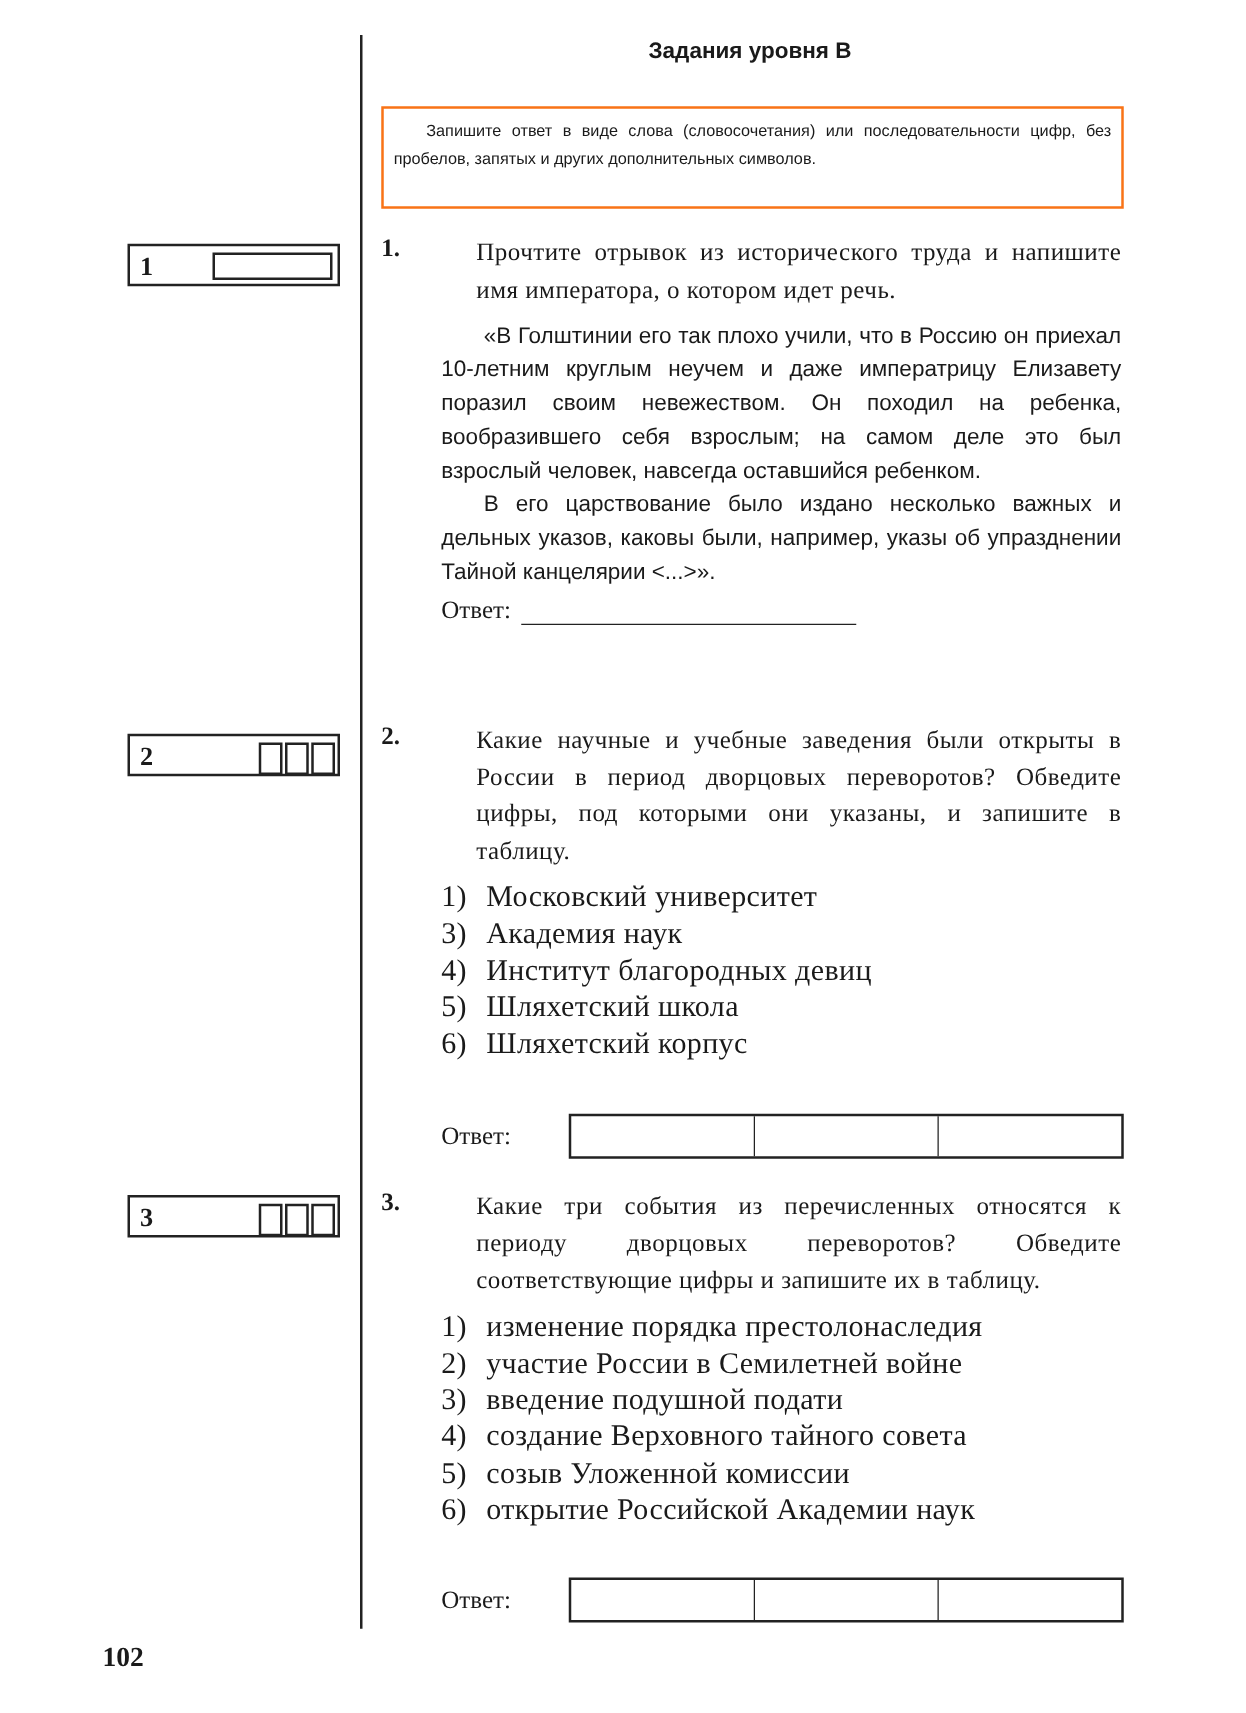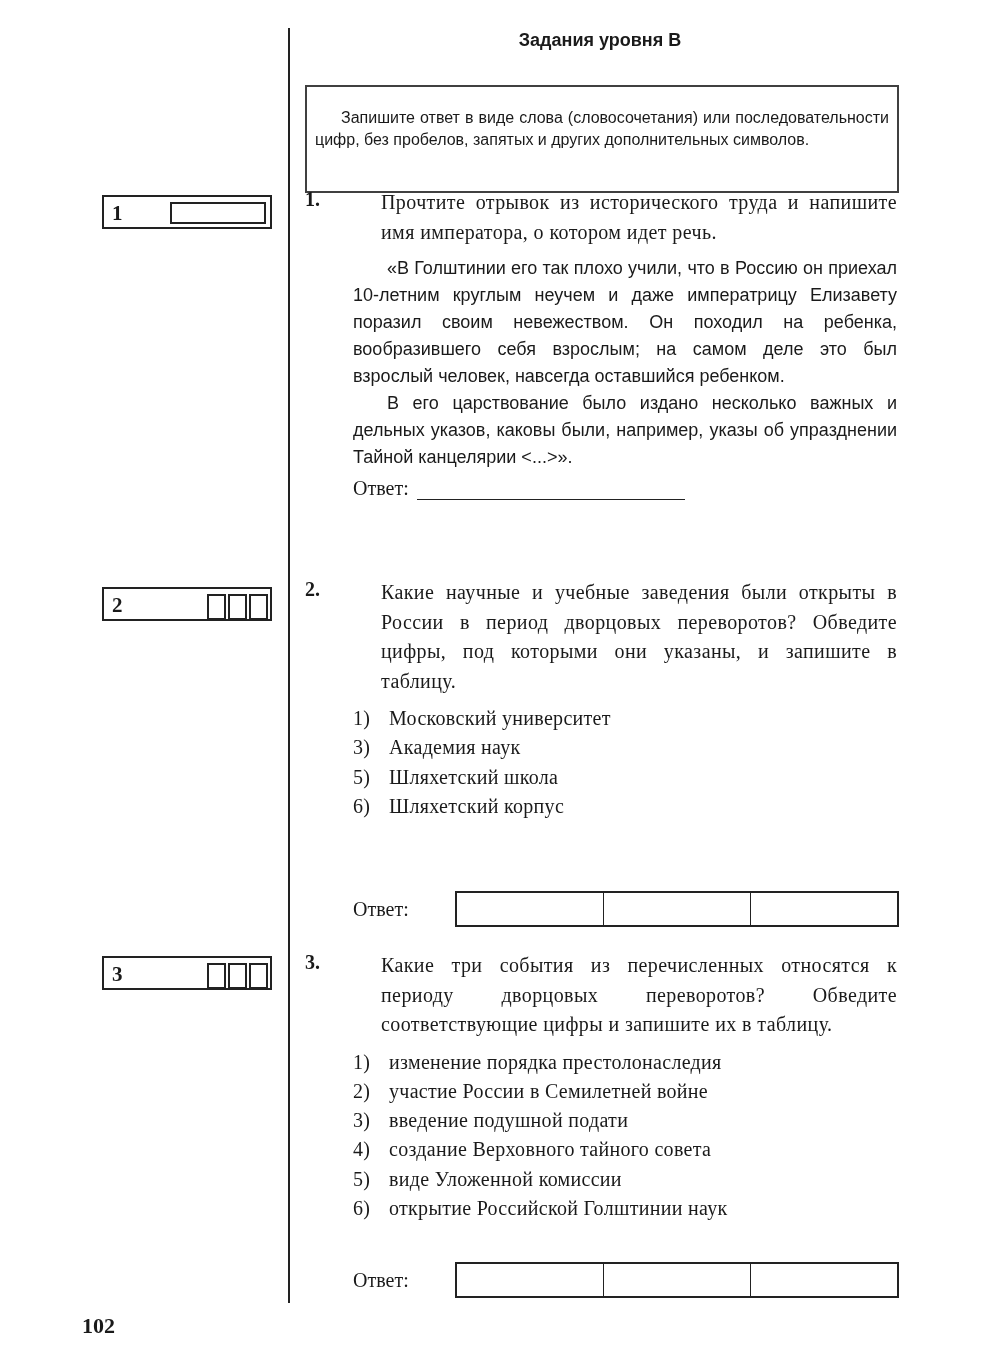--- a/index.html
+++ b/index.html
@@ -6,38 +6,38 @@
   body { width: 997px; height: 1370px; position: relative; overflow: hidden; color: #1a1a1a; }
   .serif { font-family: "Liberation Serif", "DejaVu Serif", serif; }
   .sans { font-family: "Liberation Sans", "DejaVu Sans", sans-serif; }
 
   .vline { position: absolute; left: 288px; top: 28px; width: 2px; height: 1275px; background: #222; }
 
   .title { position: absolute; left: 300px; width: 600px; top: 30px; text-align: center;
            font-size: 18px; font-weight: bold; }
 
   .instr { position: absolute; left: 305px; top: 85px; width: 574px; height: 64px;
-           border: 2px solid #404040; padding: 20px 8px; font-size: 16px; line-height: 22px;
+           border: 2px solid #f97316; padding: 7px 8px; font-size: 13px; line-height: 22px;
            text-align: justify; text-indent: 26px; }
 
   .margin-box { position: absolute; left: 102px; width: 170px; height: 34px; border: 2px solid #222; box-sizing: border-box; }
   .margin-box .num { position: absolute; left: 8px; top: 4px; font-size: 21px; font-weight: bold; }
   .margin-box .ans-wide { position: absolute; right: 4px; top: 5px; width: 96px; height: 22px; border: 2px solid #222; box-sizing: border-box; }
   .margin-box .cells { position: absolute; right: 2px; top: 5px; display: flex; gap: 2px; }
   .margin-box .cell { width: 19px; height: 26px; border: 2px solid #222; box-sizing: border-box; }
 
   .q { position: absolute; left: 305px; width: 592px; }
   .q .qnum { position: absolute; left: 0; top: 0; font-size: 20px; font-weight: bold; }
   .q .qtext { margin-left: 76px; font-size: 20px; line-height: 29.5px; text-align: justify; letter-spacing: 0.4px; }
   .quote { margin-left: 48px; font-size: 18px; line-height: 27px; text-align: justify; }
   .quote p { margin: 0; text-indent: 34px; }
   .answer-line { margin-left: 48px; font-size: 20px; margin-top: 6px; display: flex; align-items: flex-end; }
   .answer-line .line { display: inline-block; width: 268px; border-bottom: 1.5px solid #222; height: 18px; margin-left: 8px; }
 
-  .opts { margin-left: 48px; margin-top: 8px; font-size: 20px; line-height: 29.3px; letter-spacing: 0.3px; }
+  .opts { margin-left: 48px; margin-top: 8px; font-size: 24px; line-height: 29.3px; letter-spacing: 0.3px; }
   .opts div { white-space: nowrap; }
   .opts .n { display: inline-block; width: 36px; }
 
   .answer-table-row { position: absolute; left: 353px; display: flex; align-items: center; }
   .answer-table-row .lbl { font-size: 20px; width: 102px; }
   .answer-table { display: flex; border: 2px solid #222; height: 36px; box-sizing: border-box; }
   .answer-table .c { width: 146px; border-right: 1.5px solid #222; }
   .answer-table .c:last-child { border-right: none; }
 
   .page-num { position: absolute; left: 82px; top: 1313px; font-size: 22px; font-weight: bold; }
@@ -84,20 +84,21 @@
     <span class="line"></span>
   </div>
 </div>
 
 <div class="q serif" style="top:578px;">
   <span class="qnum">2.</span>
   <div class="qtext">Какие научные и учебные заведения были открыты в России в период дворцовых переворотов? Обведите цифры, под которыми они указаны, и запишите в таблицу.</div>
   <div class="opts">
     <div><span class="n">1)</span><span>Московский университет</span></div>
     <div><span class="n">3)</span><span>Академия наук</span></div>
+    <div><span class="n">4)</span><span>Институт благородных девиц</span></div>
     <div><span class="n">5)</span><span>Шляхетский школа</span></div>
     <div><span class="n">6)</span><span>Шляхетский корпус</span></div>
   </div>
 </div>
 <div class="answer-table-row serif" style="top:891px;">
   <span class="lbl">Ответ:</span>
   <div class="answer-table">
     <div class="c"></div>
     <div class="c"></div>
     <div class="c"></div>
@@ -105,22 +106,22 @@
 </div>
 
 <div class="q serif" style="top:951px;">
   <span class="qnum">3.</span>
   <div class="qtext">Какие три события из перечисленных относятся к периоду дворцовых переворотов? Обведите соответствующие цифры и запишите их в таблицу.</div>
   <div class="opts">
     <div><span class="n">1)</span><span>изменение порядка престолонаследия</span></div>
     <div><span class="n">2)</span><span>участие России в Семилетней войне</span></div>
     <div><span class="n">3)</span><span>введение подушной подати</span></div>
     <div><span class="n">4)</span><span>создание Верховного тайного совета</span></div>
-    <div><span class="n">5)</span><span>виде Уложенной комиссии</span></div>
-    <div><span class="n">6)</span><span>открытие Российской Голштинии наук</span></div>
+    <div><span class="n">5)</span><span>созыв Уложенной комиссии</span></div>
+    <div><span class="n">6)</span><span>открытие Российской Академии наук</span></div>
   </div>
 </div>
 <div class="answer-table-row serif" style="top:1262px;">
   <span class="lbl">Ответ:</span>
   <div class="answer-table">
     <div class="c"></div>
     <div class="c"></div>
     <div class="c"></div>
   </div>
 </div>

